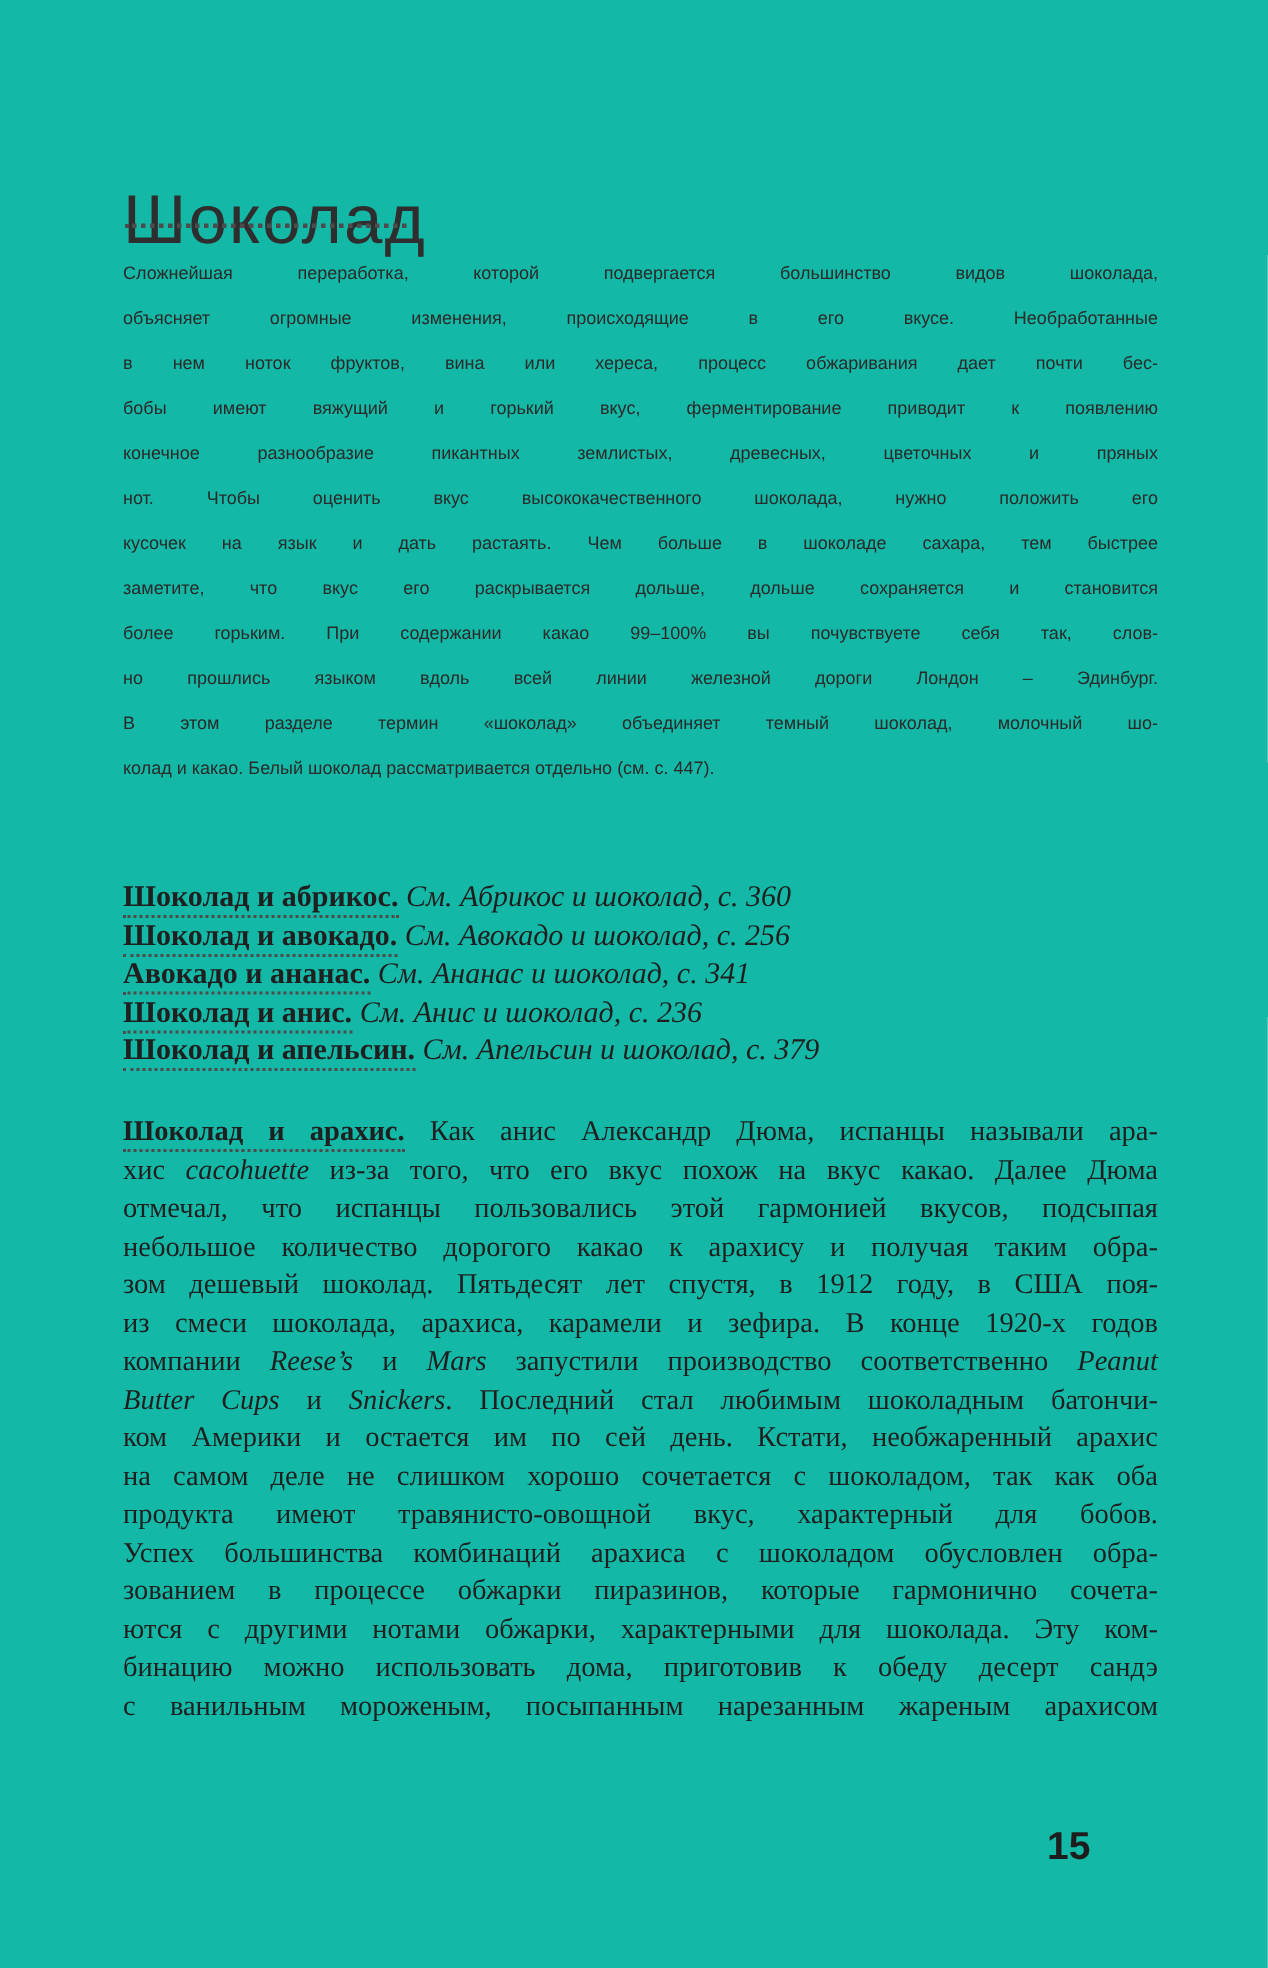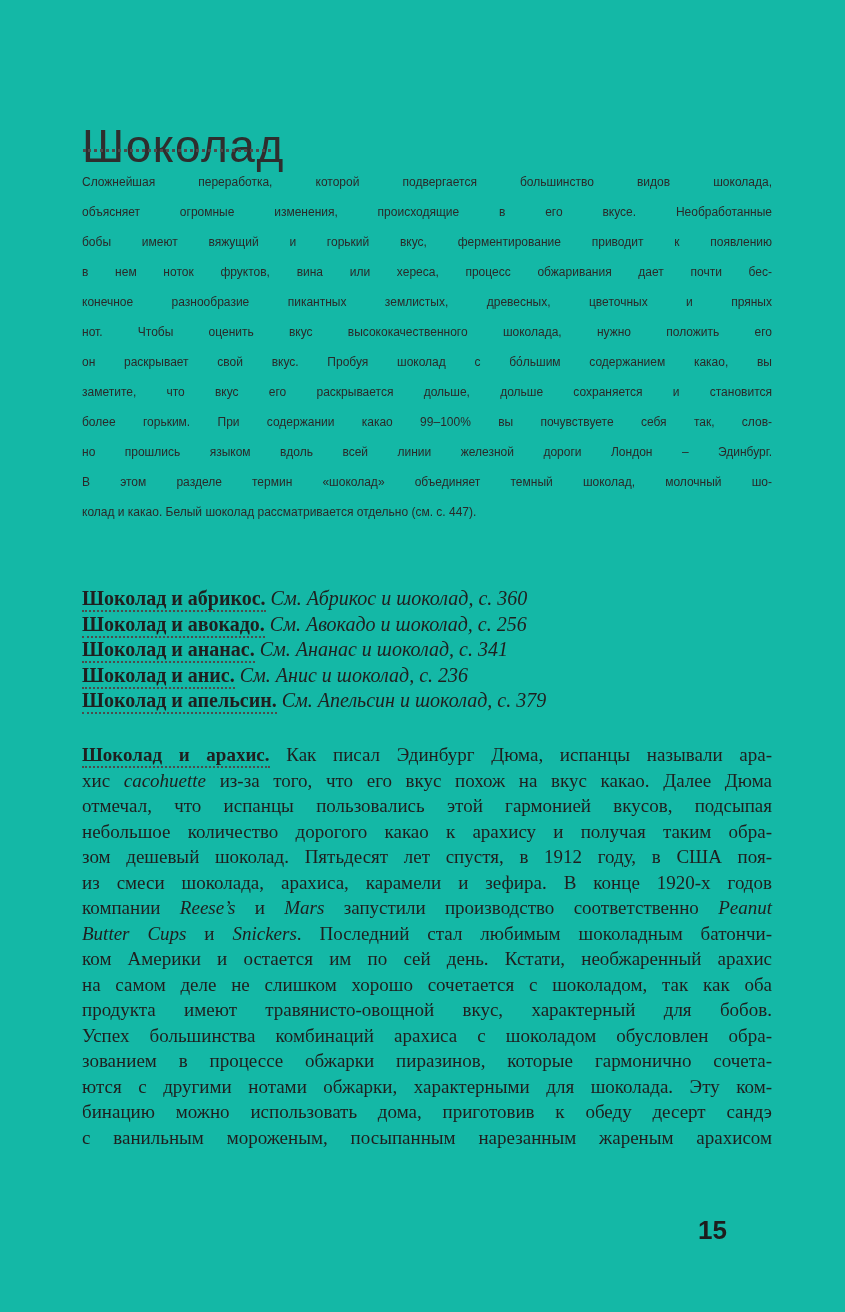--- a/index.html
+++ b/index.html
@@ -101,42 +101,42 @@
 
 <div class="page">
 
   <h1 class="chapter-title">Шоколад</h1>
 
   <div class="title-dots"></div>
 
   <div class="intro">
       <div class="jline"><span>Сложнейшая переработка, которой подвергается большинство видов шоколада,</span></div>
       <div class="jline"><span>объясняет огромные изменения, происходящие в его вкусе. Необработанные</span></div>
+      <div class="jline"><span>в нем ноток фруктов, вина или хереса, процесс обжаривания дает почти бес-</span></div>
       <div class="jline"><span>бобы имеют вяжущий и горький вкус, ферментирование приводит к появлению</span></div>
-      <div class="jline"><span>в нем ноток фруктов, вина или хереса, процесс обжаривания дает почти бес-</span></div>
       <div class="jline"><span>конечное разнообразие пикантных землистых, древесных, цветочных и пряных</span></div>
       <div class="jline"><span>нот. Чтобы оценить вкус высококачественного шоколада, нужно положить его</span></div>
-      <div class="jline"><span>он раскрывает свой вкус. Пробуя шоколад с бо́льшим содержанием какао, вы</span></div>
+      <div class="jline"><span>кусочек на язык и дать растаять. Чем больше в шоколаде сахара, тем быстрее</span></div>
       <div class="jline"><span>заметите, что вкус его раскрывается дольше, дольше сохраняется и становится</span></div>
       <div class="jline"><span>более горьким. При содержании какао 99–100% вы почувствуете себя так, слов-</span></div>
       <div class="jline"><span>но прошлись языком вдоль всей линии железной дороги Лондон – Эдинбург.</span></div>
       <div class="jline"><span>В этом разделе термин «шоколад» объединяет темный шоколад, молочный шо-</span></div>
       <div class="jline last"><span>колад и какао. Белый шоколад рассматривается отдельно (см. с. 447).</span></div>
     </div>
 
   <div class="ref-list">
       <div class="ref-row"><span class="term u">Шоколад и абрикос.</span> <span class="see">См. Абрикос и шоколад, с. 360</span></div>
       <div class="ref-row"><span class="term u">Шоколад и авокадо.</span> <span class="see">См. Авокадо и шоколад, с. 256</span></div>
-      <div class="ref-row"><span class="term u">Шоколад и ананас.</span> <span class="see">См. Ананас и шоколад, с. 341</span></div>
+      <div class="ref-row"><span class="term u">Авокадо и ананас.</span> <span class="see">См. Ананас и шоколад, с. 341</span></div>
       <div class="ref-row"><span class="term u">Шоколад и анис.</span> <span class="see">См. Анис и шоколад, с. 236</span></div>
       <div class="ref-row"><span class="term u">Шоколад и апельсин.</span> <span class="see">См. Апельсин и шоколад, с. 379</span></div>
     </div>
 
   <div class="article">
-      <div class="jline"><span class="b u">Шоколад и арахис.</span><span> Как писал Эдинбург Дюма, испанцы называли ара-</span></div>
+      <div class="jline"><span class="b u">Шоколад и арахис.</span><span> Как анис Александр Дюма, испанцы называли ара-</span></div>
       <div class="jline"><span>хис </span><span class="i">cacohuette</span><span> из-за того, что его вкус похож на вкус какао. Далее Дюма</span></div>
       <div class="jline"><span>отмечал, что испанцы пользовались этой гармонией вкусов, подсыпая</span></div>
       <div class="jline"><span>небольшое количество дорогого какао к арахису и получая таким обра-</span></div>
       <div class="jline"><span>зом дешевый шоколад. Пятьдесят лет спустя, в 1912 году, в США поя-</span></div>
       <div class="jline"><span>из смеси шоколада, арахиса, карамели и зефира. В конце 1920-х годов</span></div>
       <div class="jline"><span>компании </span><span class="i">Reese’s</span><span> и </span><span class="i">Mars</span><span> запустили производство соответственно </span><span class="i">Peanut</span></div>
       <div class="jline"><span class="i">Butter Cups</span><span> и </span><span class="i">Snickers</span><span>. Последний стал любимым шоколадным батончи-</span></div>
       <div class="jline"><span>ком Америки и остается им по сей день. Кстати, необжаренный арахис</span></div>
       <div class="jline"><span>на самом деле не слишком хорошо сочетается с шоколадом, так как оба</span></div>
       <div class="jline"><span>продукта имеют травянисто-овощной вкус, характерный для бобов.</span></div>

